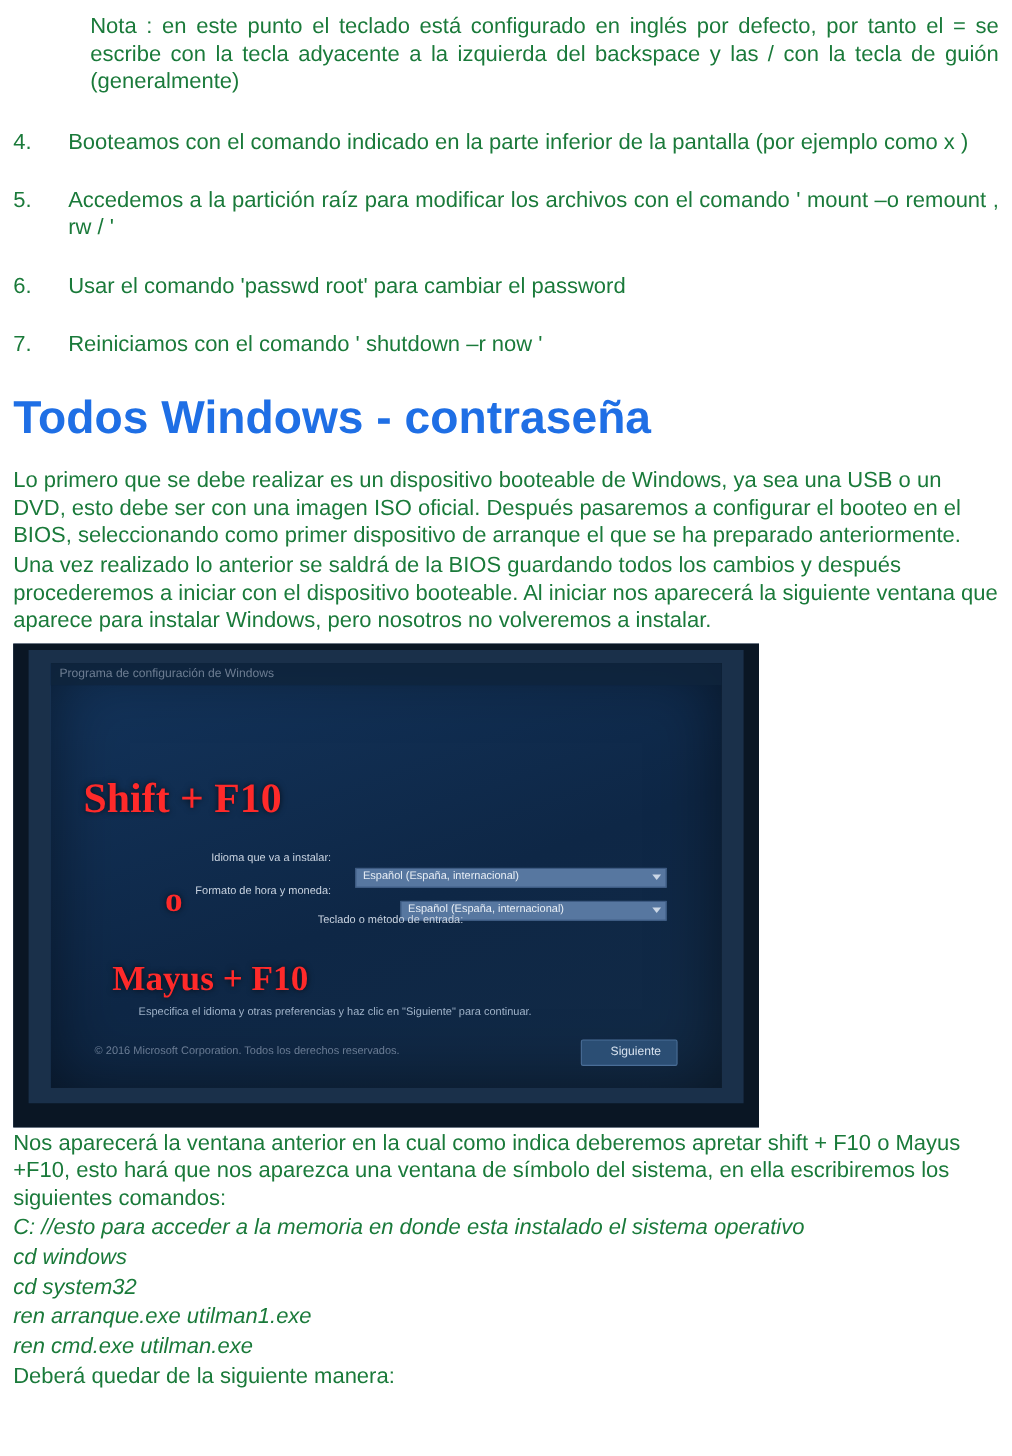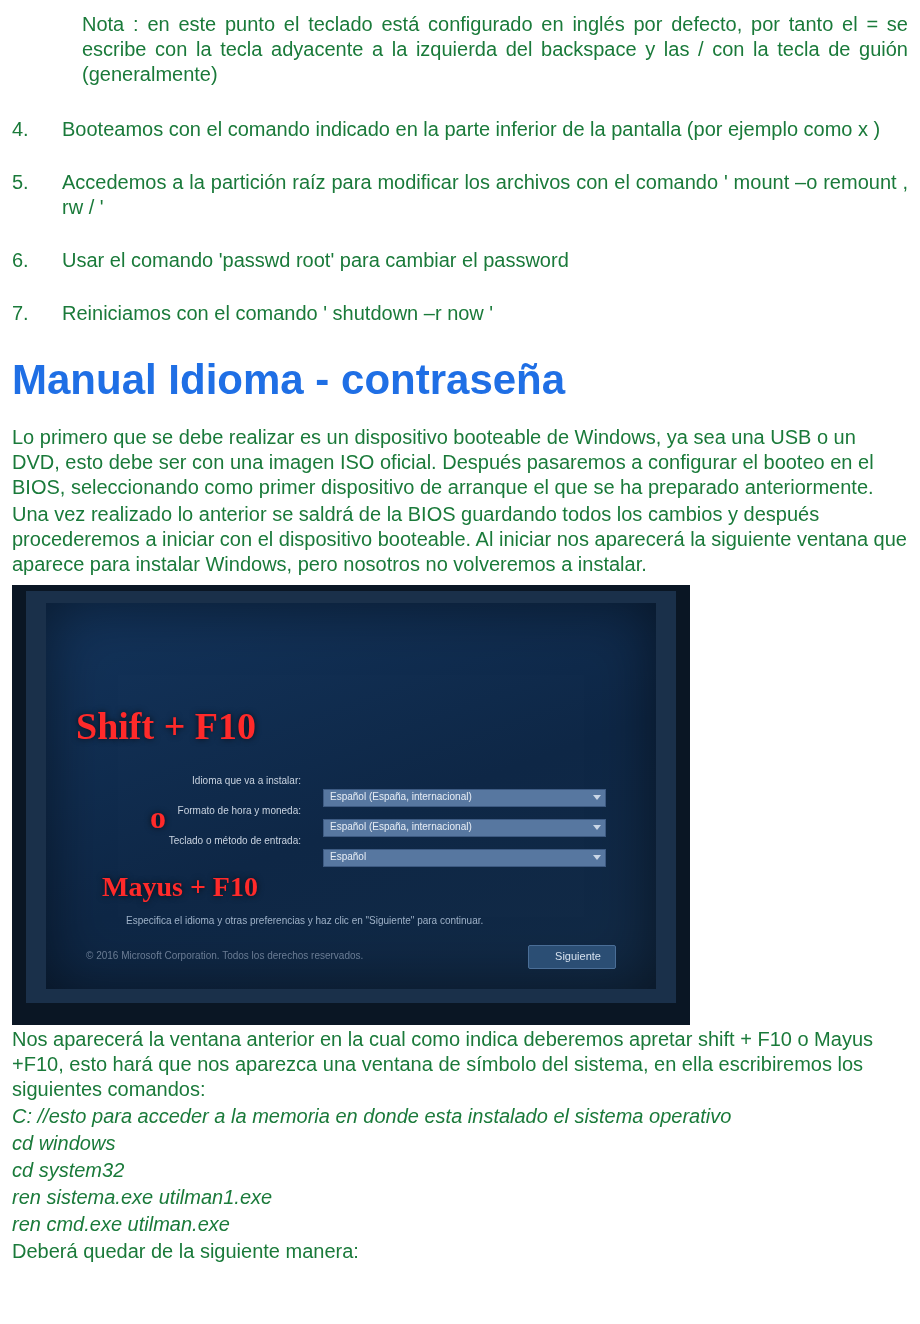--- a/index.html
+++ b/index.html
@@ -100,21 +100,21 @@
     .screenshot .overlay-red {
       position: absolute;
       color: #ff2a2a;
       font-family: 'Times New Roman', serif;
       font-weight: bold;
       text-shadow: 0 0 6px rgba(0,0,0,0.7);
     }
     .screenshot .o1 { top: 42px;  left: 30px; font-size: 38px; }
     .screenshot .o2 { top: 100px; left: 30px; font-size: 38px; }
     .screenshot .o3 { top: 194px; left: 104px; font-size: 32px; }
-    .screenshot .o4 { top: 266px; left: 56px; font-size: 28px; }
+    .screenshot .o4 { top: 266px; left: 56px; font-size: 32px; }
     .screenshot .formrow {
       position: absolute;
       left: 80px; right: 50px;
       height: 22px;
       display: flex;
       align-items: center;
     }
     .screenshot .formrow .lbl {
       color: #c9d3e0;
       font-size: 10px;
@@ -136,22 +136,22 @@
     }
     .screenshot .formrow .sel::after {
       content: "";
       position: absolute;
       right: 4px; top: 5px;
       border-left: 4px solid transparent;
       border-right: 4px solid transparent;
       border-top: 5px solid #cbd7e6;
     }
     .screenshot .r1 { top: 168px; }
-    .screenshot .r2 { top: 198px; }
-    .screenshot .r3 { top: 228px; }
+    .screenshot .r2 { top: 198px; gap: 41px; }
+    .screenshot .r3 { top: 228px; flex-direction: column; }
     .screenshot .hintline {
       position: absolute;
       left: 80px; top: 312px;
       color: #9fb2c8;
       font-size: 10px;
     }
     .screenshot .copyline {
       position: absolute;
       left: 40px; bottom: 26px;
       color: #6a7c94;
@@ -192,28 +192,29 @@
 <div class="num-item">
   <div class="num">6.</div>
   <div class="body">Usar el comando 'passwd root' para cambiar el password</div>
 </div>
 
 <div class="num-item">
   <div class="num">7.</div>
   <div class="body">Reiniciamos con el comando ' shutdown –r now '</div>
 </div>
 
-<h1 class="heading">Manual Idioma - contraseña</h1>
+<h1 class="heading">Todos Windows - contraseña</h1>
 
 <p class="para">Lo primero que se debe realizar es un dispositivo booteable de Windows, ya sea una USB o un DVD, esto debe ser con una imagen ISO oficial. Después pasaremos a configurar el booteo en el BIOS, seleccionando como primer dispositivo de arranque el que se ha preparado anteriormente.</p>
 <p class="para">Una vez realizado lo anterior se saldrá de la BIOS guardando todos los cambios y después procederemos a iniciar con el dispositivo booteable. Al iniciar nos aparecerá la siguiente ventana que aparece para instalar Windows, pero nosotros no volveremos a instalar.</p>
 
 <div class="screenshot">
   <div class="bezel"></div>
   <div class="inner">
+    <div class="titlebar">Programa de configuración de Windows</div>
 
 
     <div class="formrow r1">
       <div class="lbl">Idioma que va a instalar:</div>
       <div class="sel">Español (España, internacional)</div>
     </div>
     <div class="formrow r2">
       <div class="lbl">Formato de hora y moneda:</div>
       <div class="sel">Español (España, internacional)</div>
     </div>
@@ -229,15 +230,15 @@
     <div class="hintline">Especifica el idioma y otras preferencias y haz clic en "Siguiente" para continuar.</div>
     <div class="copyline">© 2016 Microsoft Corporation. Todos los derechos reservados.</div>
     <div class="nextbtn">Siguiente</div>
   </div>
 </div>
 
 <p class="para">Nos aparecerá la ventana anterior en la cual como indica deberemos apretar shift + F10 o Mayus +F10, esto hará que nos aparezca una ventana de símbolo del sistema, en ella escribiremos los siguientes comandos:</p>
 <p class="para italic">C:  //esto para acceder a la memoria en donde esta instalado el sistema operativo</p>
 <p class="para italic">cd windows</p>
 <p class="para italic">cd system32</p>
-<p class="para italic">ren sistema.exe utilman1.exe</p>
+<p class="para italic">ren arranque.exe utilman1.exe</p>
 <p class="para italic">ren cmd.exe utilman.exe</p>
 <p class="para">Deberá quedar de la siguiente manera:</p>
 
 </body></html>

